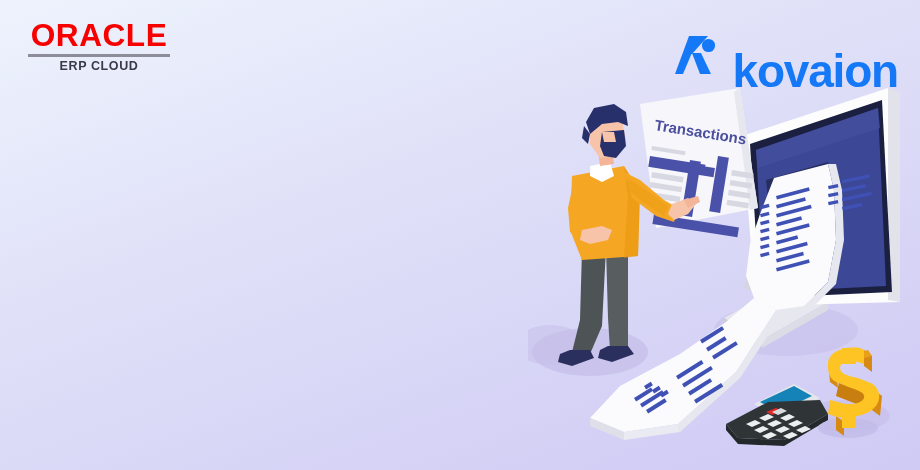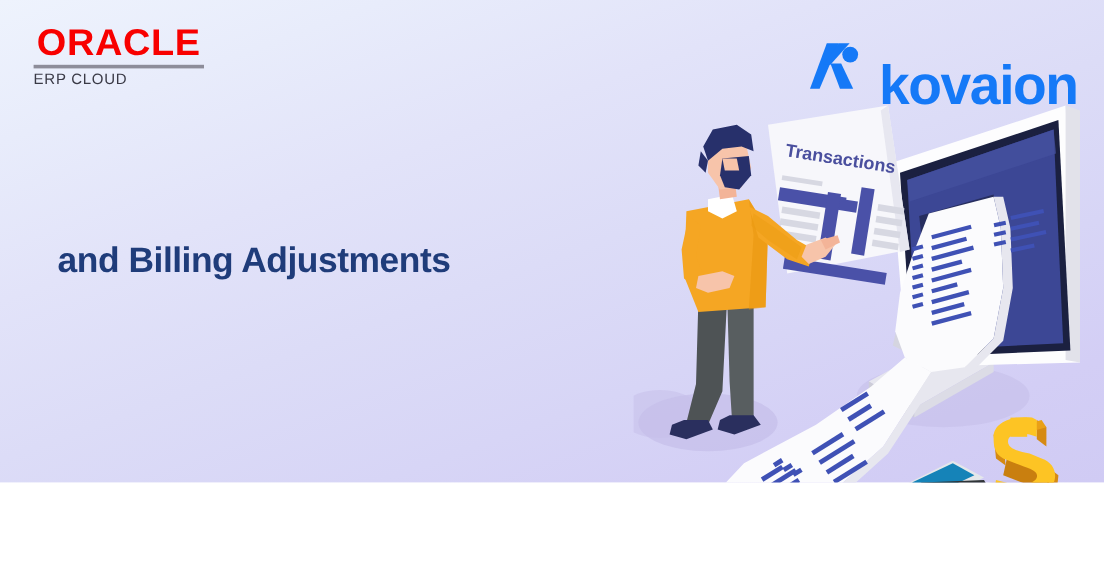--- a/index.html
+++ b/index.html
@@ -3,40 +3,40 @@
 <meta charset="utf-8">
 <style>
   * { box-sizing: border-box; margin: 0; padding: 0; }
   html, body {
     width: 920px; height: 470px;
     overflow: hidden;
     font-family: "Liberation Sans", sans-serif;
   }
   #banner {
     position: relative;
-    width: 920px; height: 402px;
+    width: 920px; height: 470px;
     background: linear-gradient(160deg,
         #eef3fd 0%, #e8ecfb 16%, #e2e3f9 34%,
         #dcdcf7 52%, #d7d5f6 70%, #d3cef5 86%, #d0cbf4 100%);
     overflow: hidden;
   }
 
   
   #oracle-logo { position: absolute; left: 28px; top: 20px; width: 142px; }
   #oracle-word {
     font-family: "Liberation Sans", sans-serif;
     font-size: 31px; font-weight: 700; color: #f80000;
     letter-spacing: 0.5px; line-height: 1;
     text-align: center;
     transform: scaleX(1.02);
   }
   #oracle-rule { height: 3px; background: #8d8d9a; margin: 3px 0 2px 0; }
   #oracle-sub {
-    font-size: 12.5px; font-weight: 400; color: #3a3a46;
-    letter-spacing: 0.6px; text-align: left;
+    font-size: 12.5px; font-weight: 700; color: #3a3a46;
+    letter-spacing: 0.6px; text-align: center;
   }
 
   
   #kovaion-logo {
     position: absolute; right: 22px; top: 20px;
     display: flex; align-items: center; gap: 12px;
   }
   #kovaion-word {
     font-size: 46px; font-weight: 700; color: #1579f7;
     letter-spacing: -1.2px; line-height: 1; margin-top: 28px;
@@ -77,21 +77,20 @@
           <polygon points="24,4 33,4 17,22 11,22"></polygon>
           <polygon points="17,21 26,21 36,42 25,42"></polygon>
           <circle cx="33.5" cy="13.5" r="6.6"></circle>
         </g>
       </svg>
     </span>
     <span id="kovaion-word">kovaion</span>
   </div>
 
   <h1 id="headline">
-    <span class="ln">and Billing Adjustments</span>
   </h1>
 
   <div id="illustration">
     <svg viewBox="0 0 392 470" aria-hidden="true">
 
       <ellipse cx="22" cy="345" rx="34" ry="20" fill="#c6bfea" opacity="0.55"></ellipse>
       <ellipse cx="62" cy="352" rx="58" ry="24" fill="#c6bfea" opacity="0.75"></ellipse>
       <ellipse cx="258" cy="330" rx="72" ry="26" fill="#c6bfea" opacity="0.6"></ellipse>
       <ellipse cx="318" cy="416" rx="44" ry="16" fill="#c6bfea" opacity="0.7"></ellipse>
 

